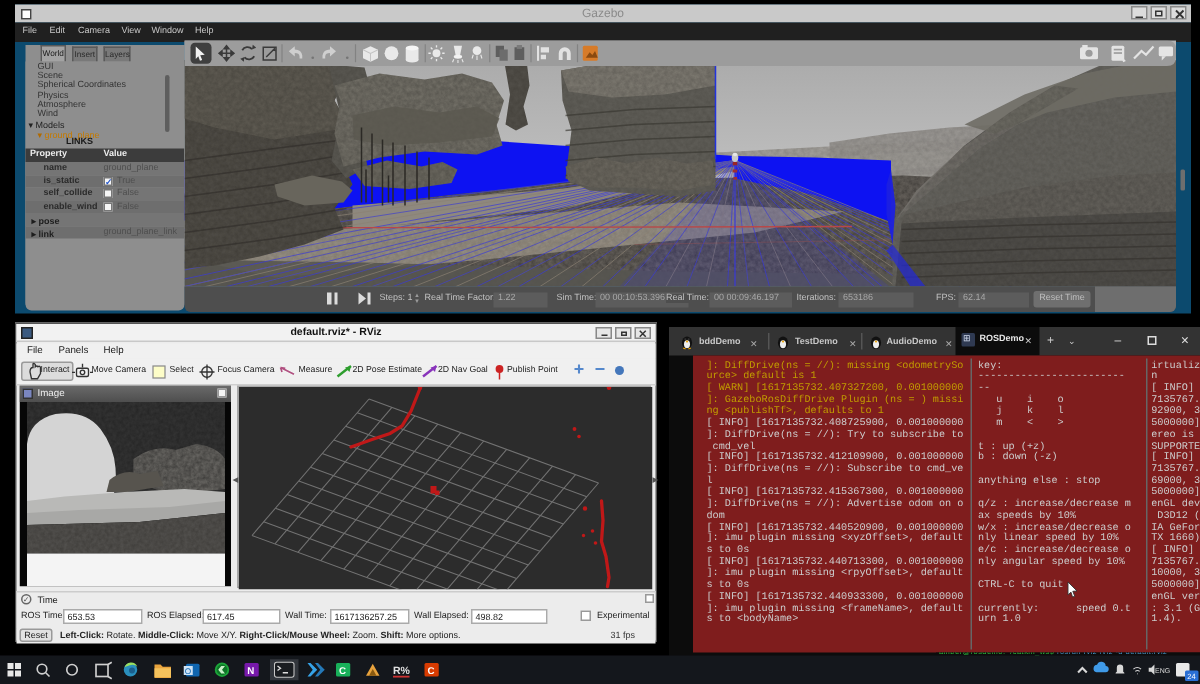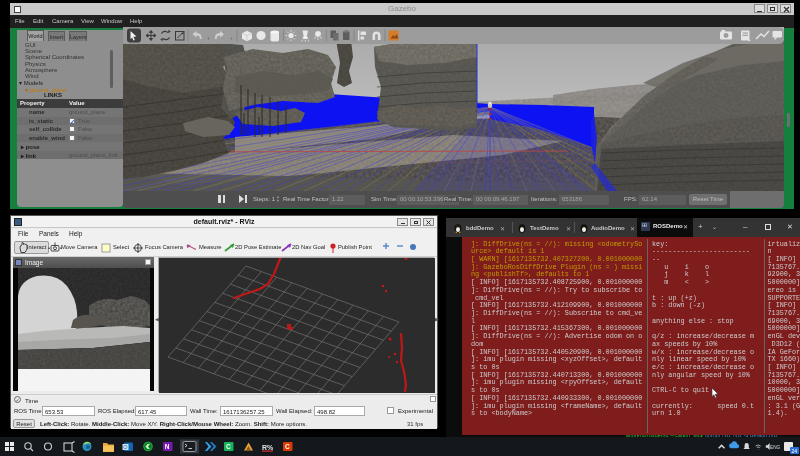--- a/index.html
+++ b/index.html
@@ -1,18 +1,18 @@
 <!DOCTYPE html>
 <html><head>
 <meta charset="utf-8">
 <style>
 *{margin:0;padding:0;box-sizing:border-box}
 html,body{width:800px;height:456px;background:#000;overflow:hidden;font-family:"Liberation Sans",sans-serif}
 .abs{position:absolute}
-#gz{position:absolute;left:10px;top:3px;width:784px;height:206px;background:#15803d}
+#gz{position:absolute;left:10px;top:3px;width:784px;height:206px;background:#0c4a6e}
 #gz-title{position:absolute;left:0;top:0;width:100%;height:12px;background:#c9c9c9}
 #gz-title .tl{position:absolute;left:50%;top:1px;transform:translateX(-50%);font-size:8px;color:#8a8a8a}
 #gz-menu{position:absolute;left:0;top:12px;width:100%;height:13px;background:#202020;color:#c8c8c8;font-size:6px}
 #gz-menu span{position:absolute;top:3px}
 #gz-left{position:absolute;left:7px;top:27px;width:106px;height:176px;background:#8e8e8e;border-radius:0 0 4px 4px}
 #gz-vp{position:absolute;left:113px;top:24px;width:661px;height:164px;background:#b2b2b2}
 #gz-play{position:absolute;left:113px;top:188px;width:661px;height:17px;background:#4e4e4e;border-radius:0 0 4px 4px}
 #rv{position:absolute;left:10px;top:215px;width:428px;height:213px;background:#ececec;border:1px solid #555}
 #term{position:absolute;left:446px;top:218px;width:354px;height:221px;background:#0c0c0c}
 #tbar{position:absolute;left:0;top:437px;width:800px;height:19px;background:#101317}

